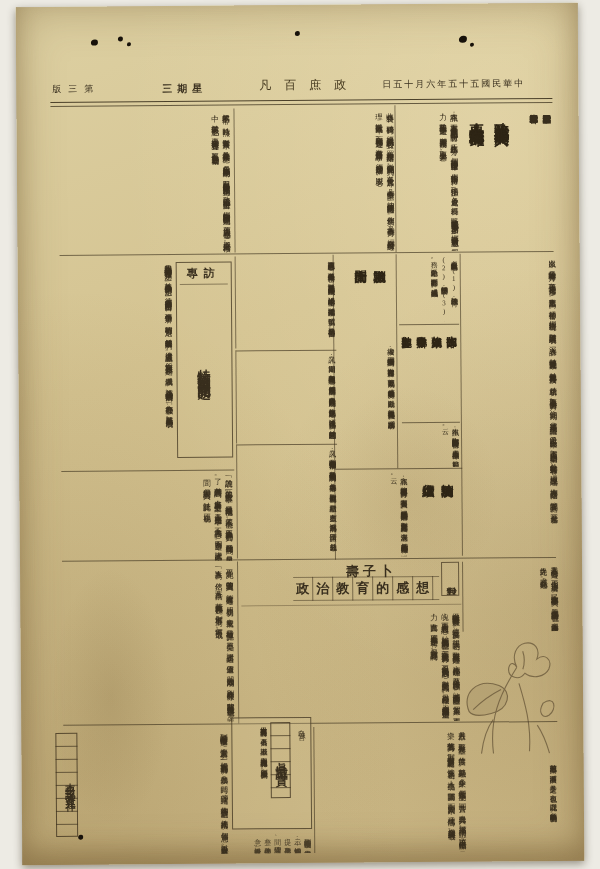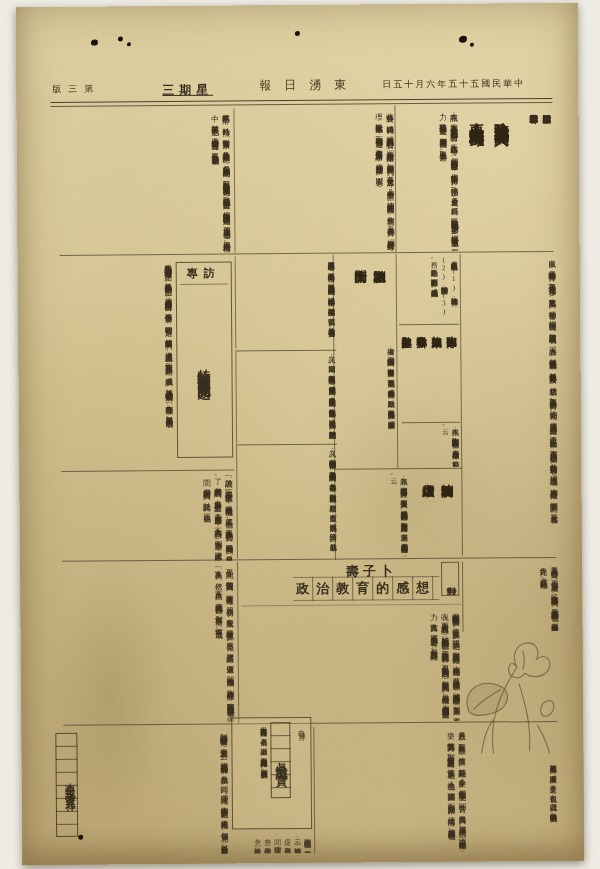--- a/index.html
+++ b/index.html
@@ -47,22 +47,22 @@
   <div class="blob" style="left:102px;top:30px;width:5px;height:5px;"></div>
   <div class="blob" style="left:111px;top:36px;width:4px;height:4px;"></div>
   <div class="blob" style="left:279px;top:26px;width:5px;height:5px;"></div>
   <div class="blob" style="left:443px;top:32px;width:8px;height:7px;"></div>
   <div class="blob" style="left:454px;top:39px;width:4px;height:4px;"></div>
   <div class="blob" style="left:56px;top:828px;width:5px;height:5px;"></div>
   <div class="stain" style="left:300px;top:380px;width:180px;height:220px;background:radial-gradient(ellipse,rgba(120,90,40,0.10),transparent 70%);"></div>
   <div class="stain" style="left:30px;top:560px;width:120px;height:260px;background:radial-gradient(ellipse,rgba(100,75,35,0.14),transparent 70%);"></div>
 
   <div class="h" style="left:36px;top:76px;font-size:9px;letter-spacing:7px;">版三第</div>
-  <div class="h" style="left:146px;top:76px;font-size:12px;font-weight:bold;letter-spacing:5px;text-decoration:underline;">三期星</div>
-  <div class="h" style="left:243px;top:72px;font-size:12px;letter-spacing:13px;color:#45391f;">報日湧東</div>
+  <div class="h" style="left:146px;top:76px;font-size:10px;font-weight:bold;letter-spacing:5px;">三期星</div>
+  <div class="h" style="left:243px;top:72px;font-size:12px;letter-spacing:13px;color:#45391f;">凡百庶政</div>
   <div class="h" style="left:366px;top:74px;font-size:9px;letter-spacing:2px;">日五十月六年五十五國民華中</div>
   <div class="dbl" style="left:34px;top:95px;width:502px;"></div>
 
   <div class="v body-txt" style="left:42px;top:103px;width:173px;height:144px;">氣候的不正常,時冷時熱,影響官兵健康,為顧及官兵飲水供應,規定各部隊熱水須節約使用,自即日起由各營站供應熱水迄晚為止。政治戰士小組長檢討會上,指揮官對部隊的關懷與期勉,使與會人員一致感奮,樹立了良好的楷模。指揮官在談話中,並特提示以下七點,要求全體同志確實遵行,以不負長官之殷切期望云。</div>
   <div class="v body-txt rule-l" style="left:217px;top:103px;width:159px;height:144px;padding-left:2px;">收發料袋,瑣碎費時,經辦人員務須細心校對,買賣均按規定辦理,徹底做到便民利兵。各單位官兵人等,凡有申請案件,一律依照規定時間送件,俾利作業。又人事行政方面,亦經分別檢討改進,務期公平合理,以提高行政效率,而利戰備整備之遂行。尚有官兵住舍修繕諸事,亦經決定加速辦理,以安軍心。</div>
 
   <div class="rule-l" style="position:absolute;left:378px;top:101px;width:158px;height:147px;">
     <div class="v kicker" style="right:2px;top:4px;width:36px;height:140px;transform:rotate(1.2deg);">本部昨日召開政治戰士座談會
 指揮官勉勵諸戰士並且指出</div>
     <div class="v h-big" style="right:40px;top:6px;width:52px;height:140px;">政治戰士為革命的尖兵

